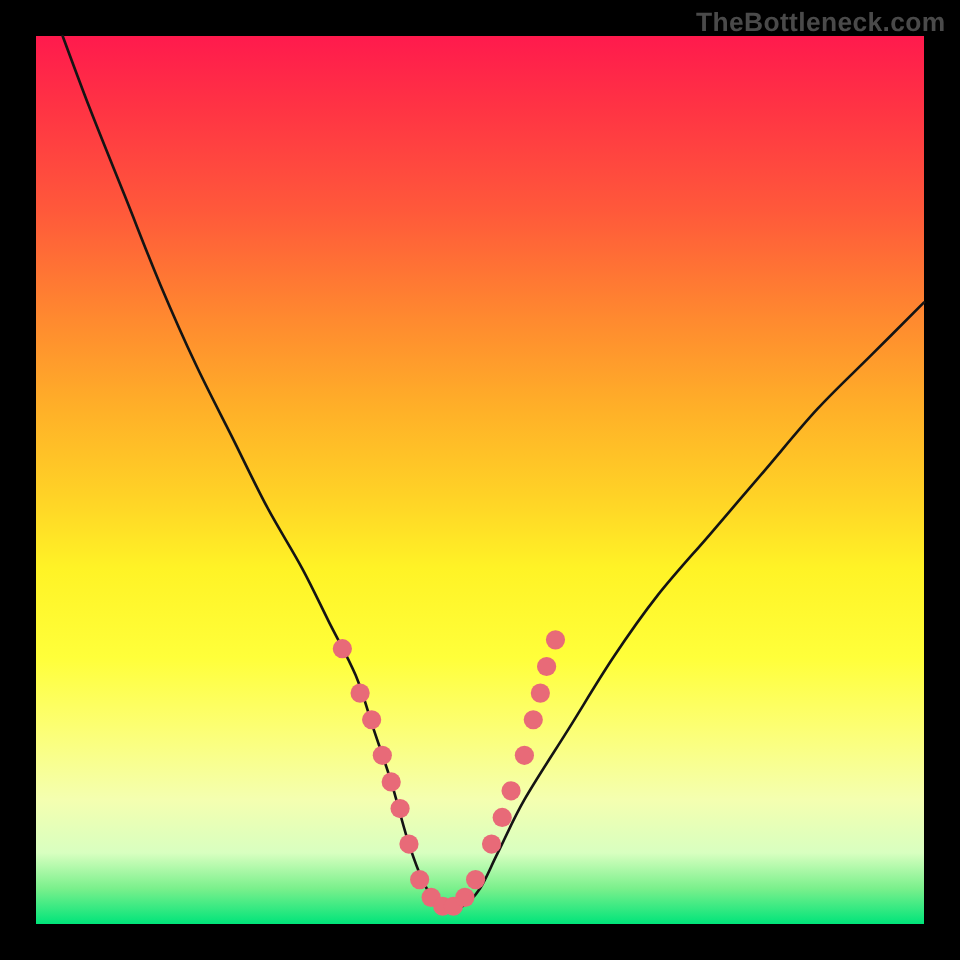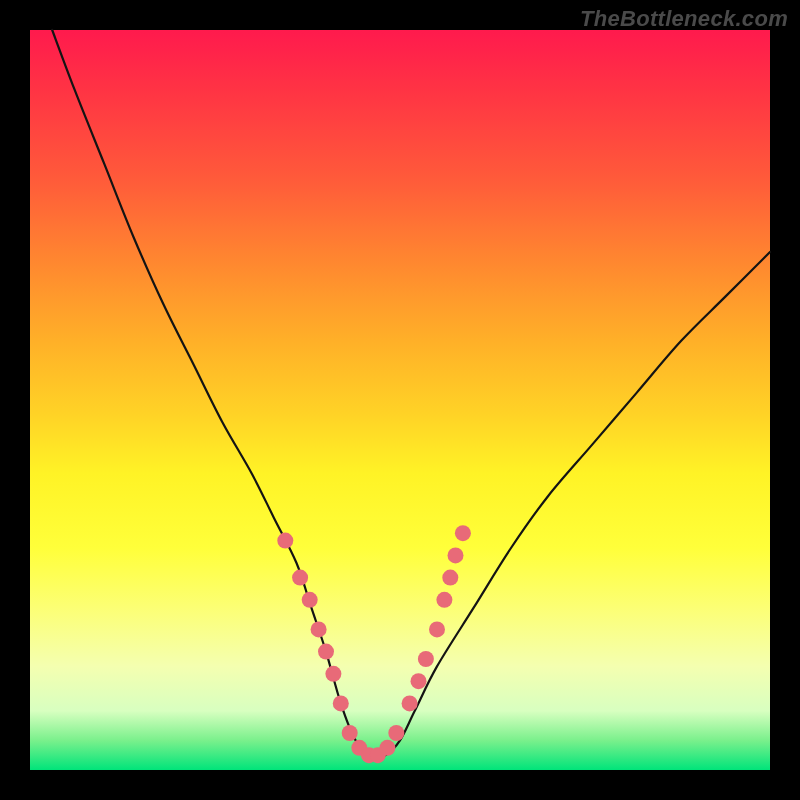--- a/index.html
+++ b/index.html
@@ -9,21 +9,20 @@
     height: 800px;
     overflow: hidden;
     font-family: Arial, Helvetica, sans-serif;
     background: #000;
   }
   .frame {
     position: relative;
     width: 800px;
     height: 800px;
     background: #000;
-    font-style: italic;
   }
   .plot {
     position: absolute;
     left: 30px;
     top: 30px;
     width: 740px;
     height: 740px;
     background: linear-gradient(to bottom,
       #ff1a4d 0%,
       #ff3344 8%,

